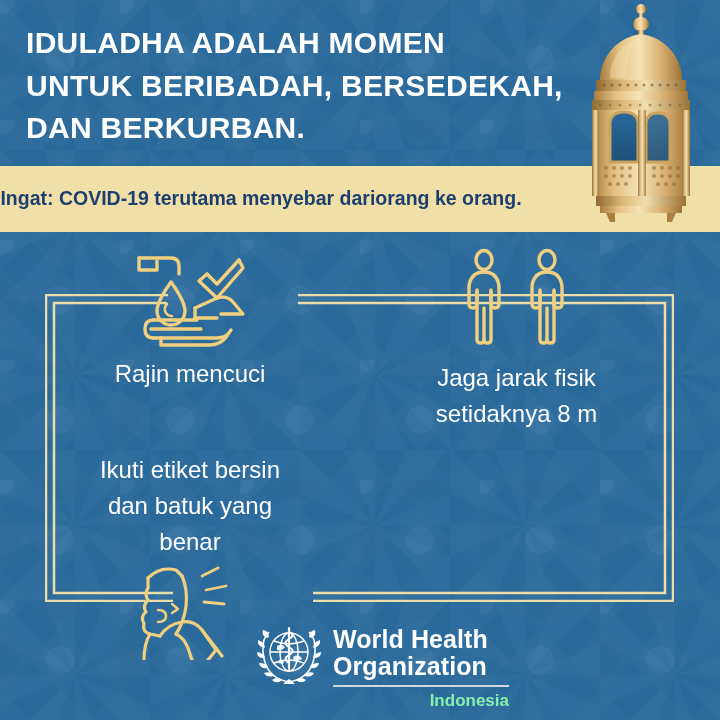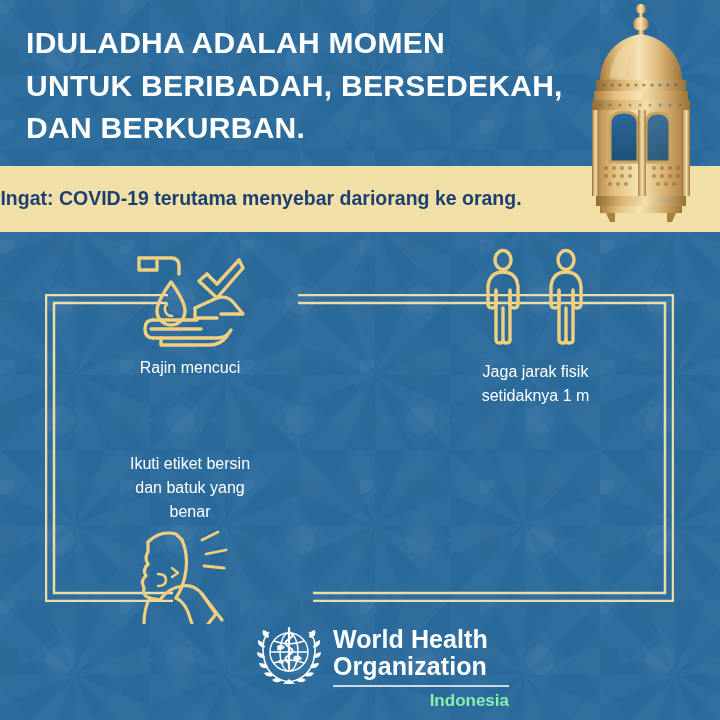--- a/index.html
+++ b/index.html
@@ -58,26 +58,26 @@
   }
 
   
   .lantern{position:absolute;right:4px;top:0px;width:150px;height:236px;z-index:5;}
 
   
   .frame{position:absolute;left:45px;top:294px;width:629px;height:308px;z-index:2;}
 
   
   .cell{position:absolute;z-index:6;color:#ffffff;text-align:center;}
-  .cell .cap{font-size:16px;line-height:1.5;color:#ffffff;}
+  .cell .cap{font-size:24px;line-height:1.5;color:#ffffff;}
   .icon{display:block;margin:0 auto;}
 
   .cell-wash{left:60px;top:248px;width:260px;}
   .cell-wash .cap{margin-top:8px;}
-  .cell-dist{left:403px;top:248px;width:265px;}
+  .cell-dist{left:384px;top:248px;width:265px;}
   .cell-dist .cap{margin-top:12px;}
   .cell-sneeze{left:55px;top:452px;width:270px;}
   .cell-sneeze .cap{margin-bottom:4px;}
   .cell-mask{left:400px;top:458px;width:265px;}
   .cell-mask .cap{margin-bottom:14px;}
 
   
   .who{position:absolute;left:255px;top:622px;z-index:7;display:flex;align-items:flex-start;}
   .who-mark{width:68px;height:68px;margin-right:10px;flex:0 0 auto;}
   .who-words{padding-top:4px;}
@@ -257,21 +257,21 @@
 
         <ellipse cx="90" cy="12" rx="8" ry="9.5"></ellipse>
         <path d="M90 24 Q77 24 75 38 L75 56 Q75 60 79 60 Q83 60 83 56 L83 44"></path>
         <path d="M90 24 Q103 24 105 38 L105 56 Q105 60 101 60 Q97 60 97 56 L97 44"></path>
         <path d="M83 42 L83 92 Q83 95 87 95 Q90 95 90 92 L90 60"></path>
         <path d="M97 42 L97 92 Q97 95 93 95 Q90 95 90 92"></path>
       </g>
     </svg>
     <div class="cap">
       <div>Jaga jarak fisik</div>
-      <div>setidaknya 1 m</div>
+      <div>setidaknya 8 m</div>
     </div>
   </div>
 
   <div class="cell cell-sneeze">
     <div class="cap">
       <div>Ikuti etiket bersin</div>
       <div>dan batuk yang</div>
       <div>benar</div>
     </div>
     <svg class="icon" width="120" height="96" viewBox="0 0 120 96">

